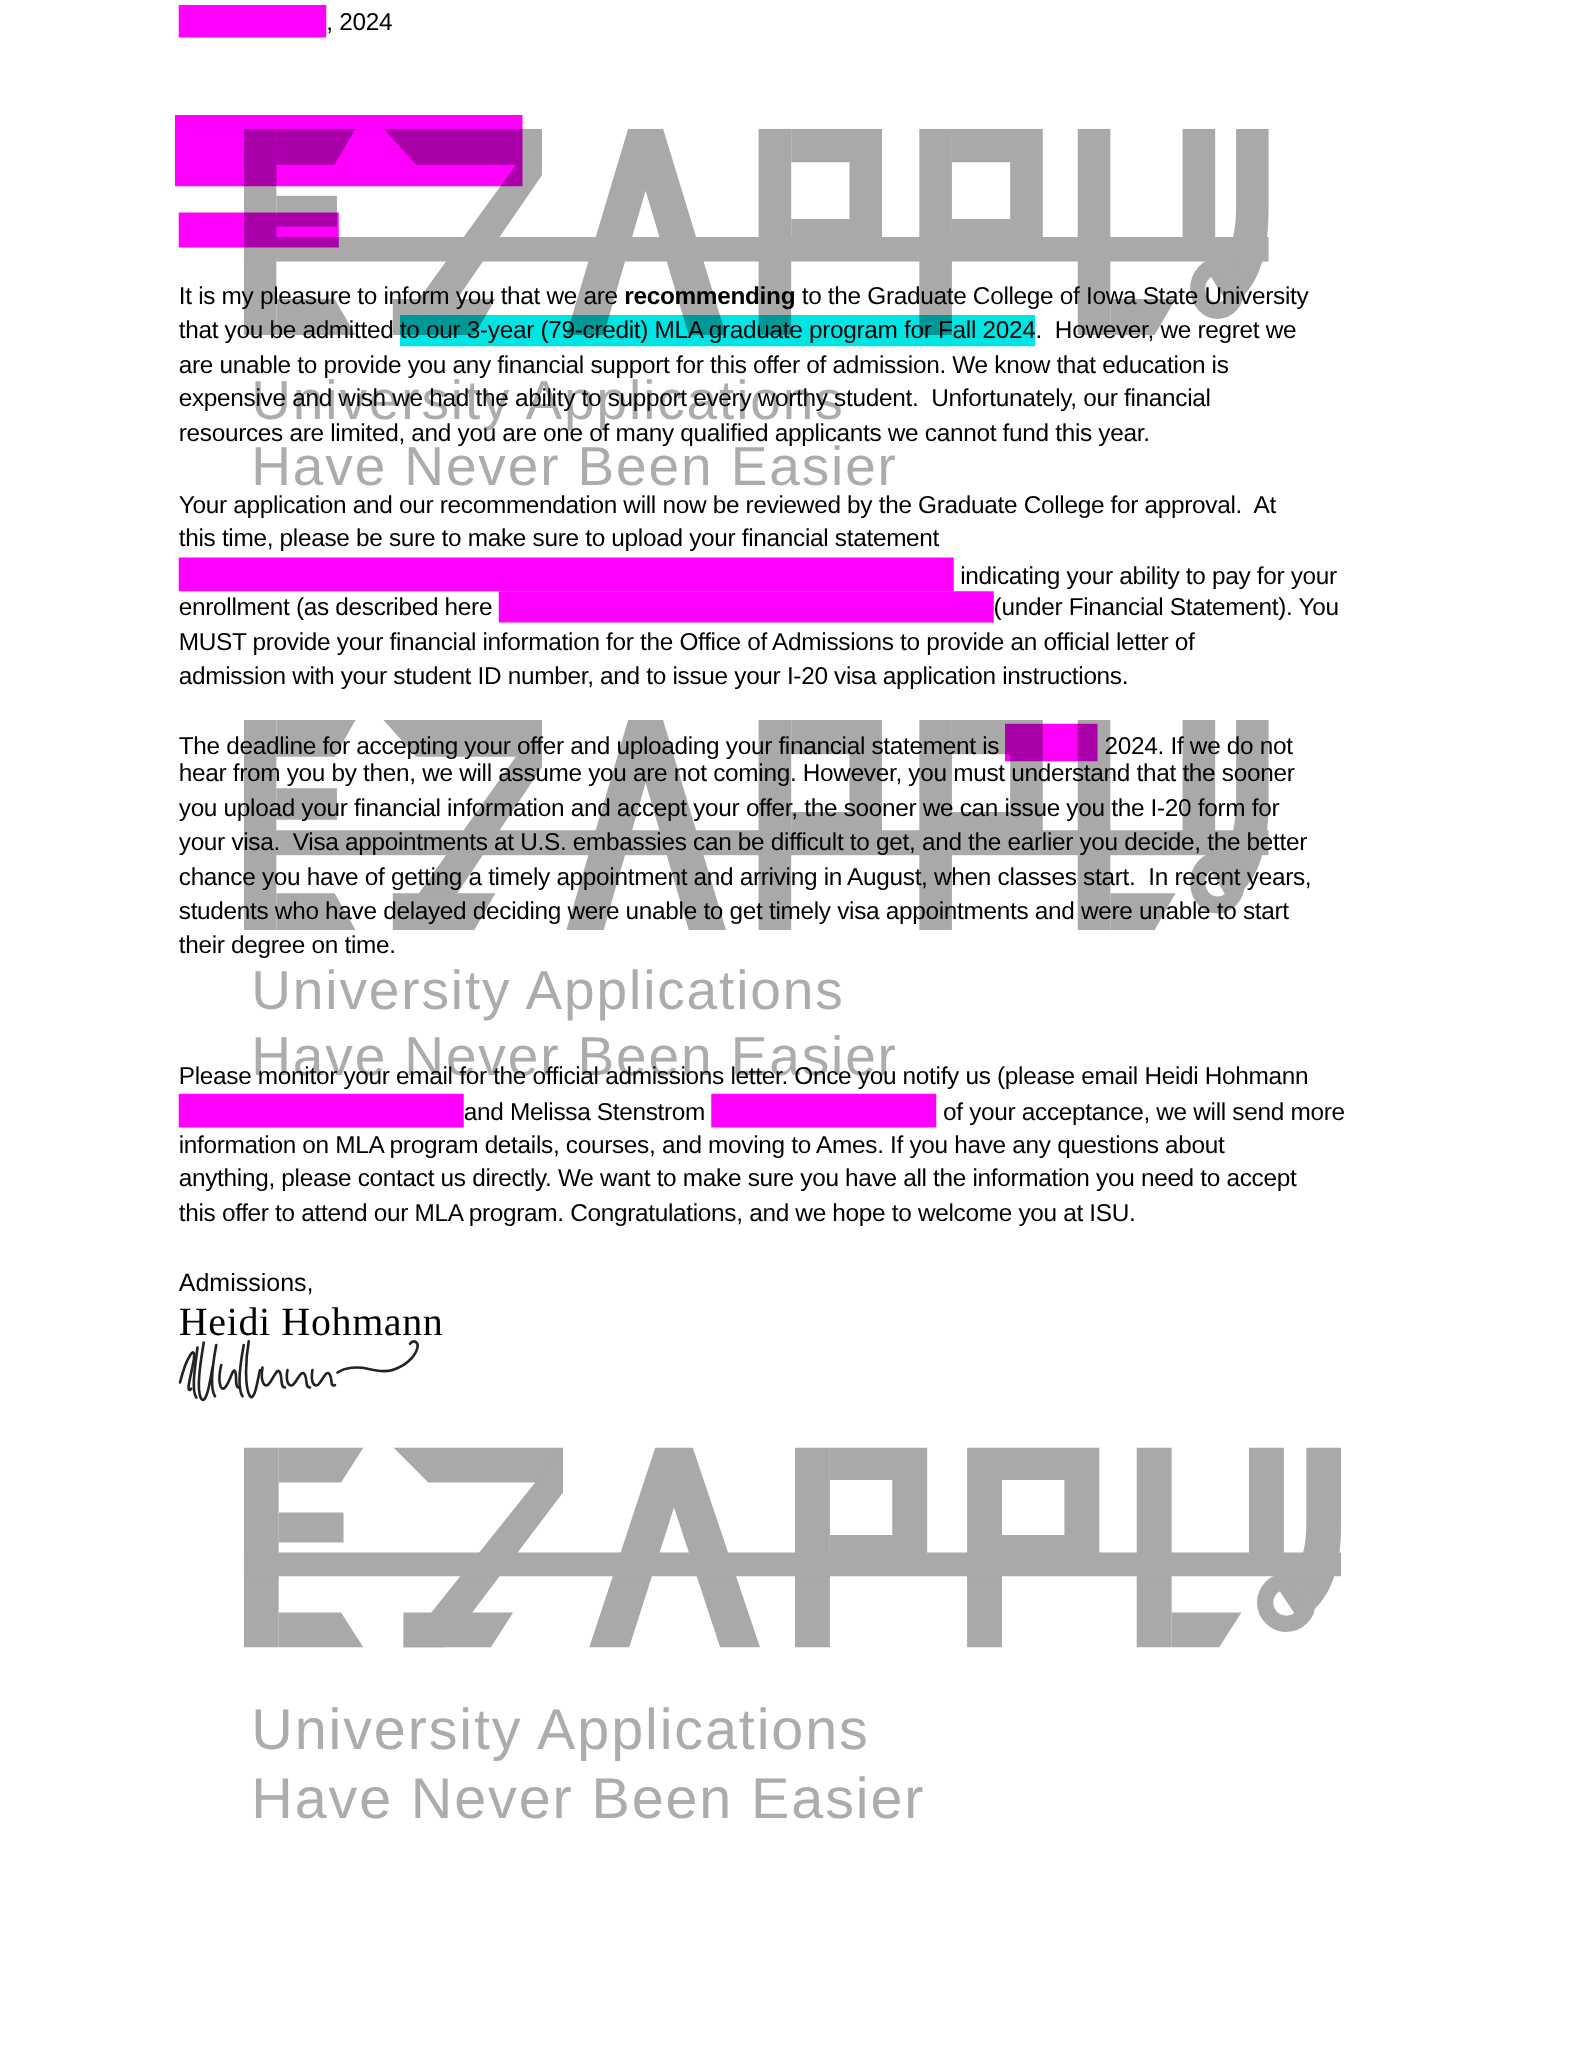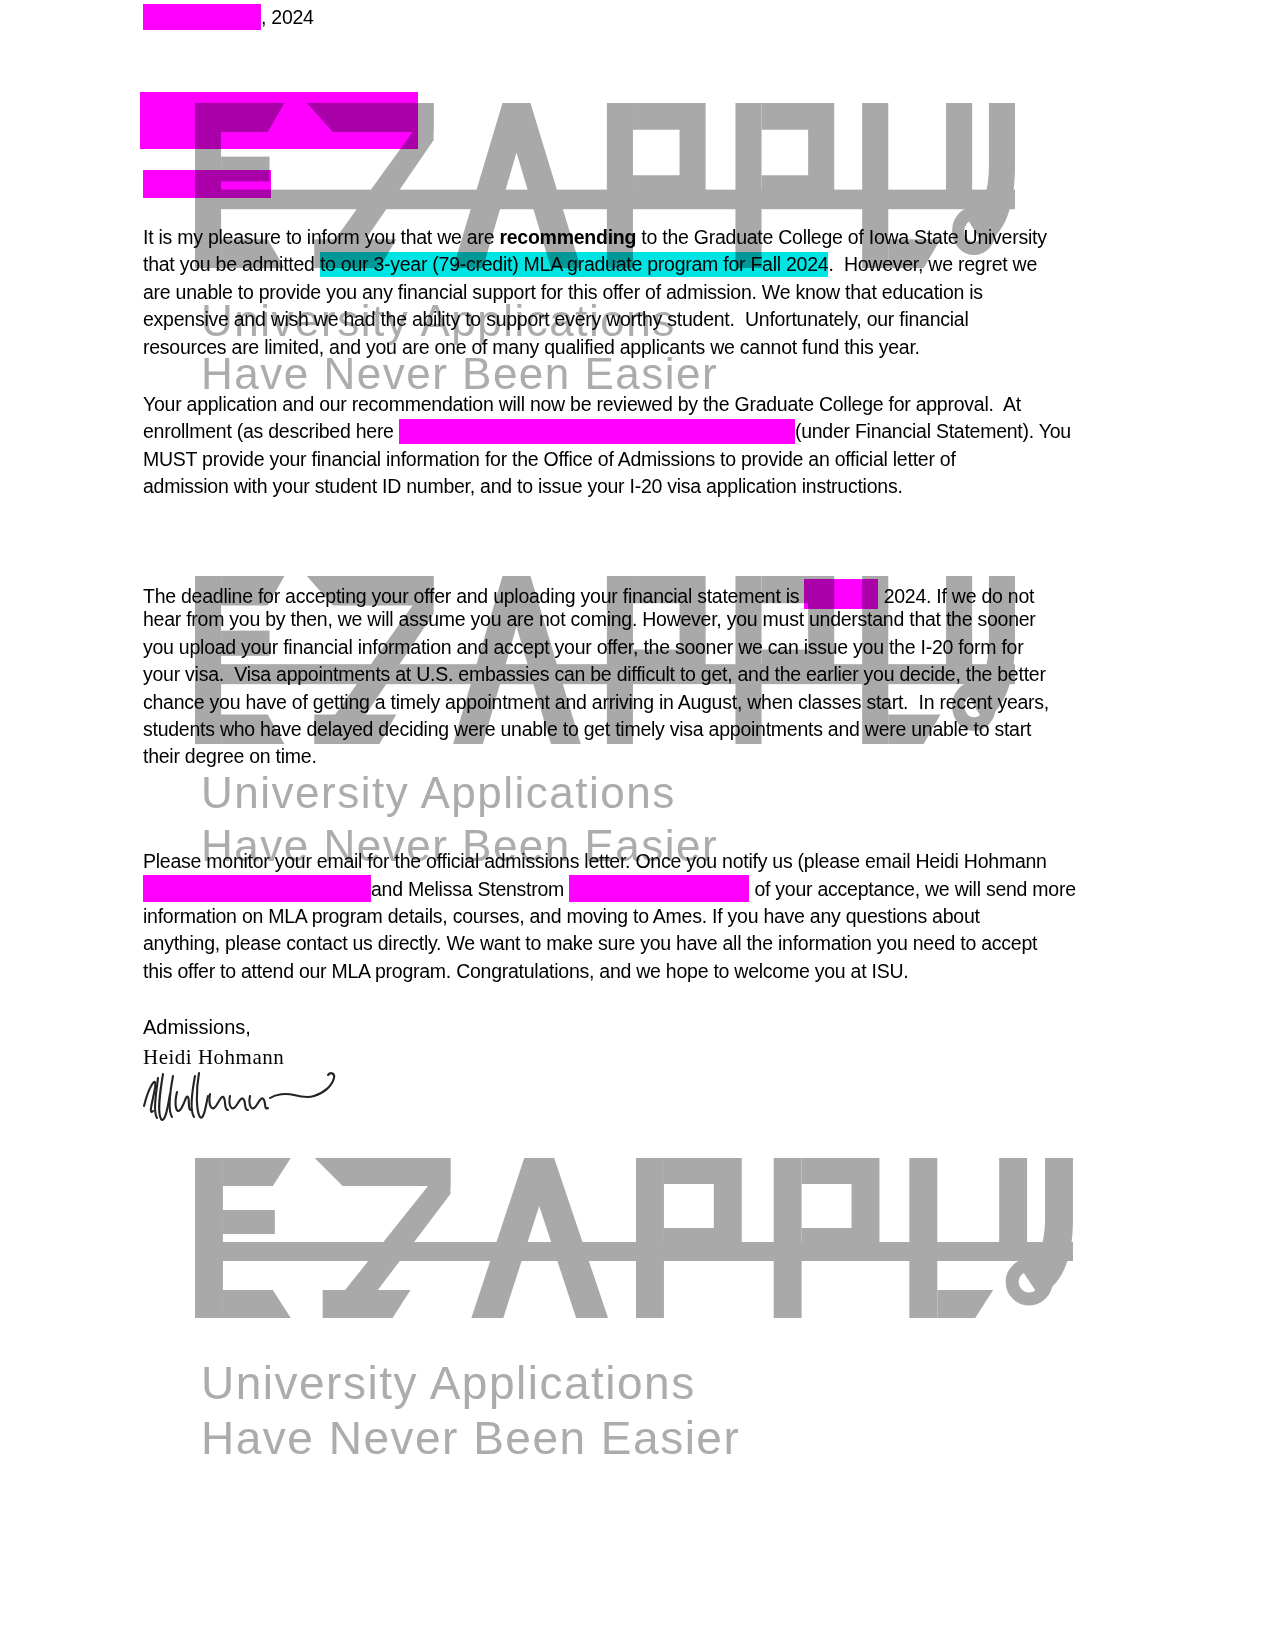--- a/index.html
+++ b/index.html
@@ -16,21 +16,21 @@
   }
   .content{position:absolute;inset:0;z-index:1;}
   .para{position:absolute;left:143px;width:1040px;font-size:19.5px;line-height:27.4px;letter-spacing:-0.25px;}
   .line{white-space:pre;height:27.4px;}
   .b{font-weight:bold;}
   .i{}
   .hl{background:var(--c-highlight);padding:1px 0 2px 0;}
   .redact-inline{display:inline-block;background:var(--c-redaction);vertical-align:-6px;}
   .redact-block{position:absolute;background:var(--c-redaction);}
   .closing{position:absolute;left:143px;top:1012px;font-size:20px;line-height:30px;}
-  .closing .name{font-family:"Liberation Serif",serif;font-size:21px;letter-spacing:0.5px;}
+  .closing .name{font-family:"Liberation Serif",serif;font-size:32px;letter-spacing:0.5px;}
   .signature{position:absolute;left:140px;top:1066px;}
   
   .wm{position:absolute;z-index:5;mix-blend-mode:multiply;pointer-events:none;}
   .wm-logo svg{display:block;width:100%;height:100%;}
   .wm-logo{overflow:visible;}
   .wm-sub{color:var(--c-wm-text);font-family:"Liberation Sans",sans-serif;letter-spacing:1.5px;margin-left:6px;}
   .wm1{left:195px;top:103px;width:820px;}
   .wm1 .wm-logo{width:820px;height:165px;}
   .wm1 .wm-sub{font-size:44px;line-height:53px;}
   .wm1 .wm-sub.first{margin-top:26px;}
@@ -55,20 +55,22 @@
       </div>
     <div class="para" style="top:224px">
         <div class="line"><span>It is my pleasure to inform you that we are </span><span class="b">recommending</span><span> to the Graduate College of Iowa State University</span></div>
         <div class="line"><span>that you be admitted </span><span class="hl">to our 3-year (79-credit) MLA graduate program for Fall 2024</span><span>.  However, </span><span class="i">we regret we</span></div>
         <div class="line"><span class="i">are unable to provide you any financial support for this offer of admission</span><span>. We know that education is</span></div>
         <div class="line"><span>expensive and wish we had the ability to support every worthy student.  Unfortunately, our financial</span></div>
         <div class="line"><span>resources are limited, and you are one of many qualified applicants we cannot fund this year.</span></div>
       </div>
     <div class="para" style="top:391px">
         <div class="line"><span>Your application and our recommendation will now be reviewed by the Graduate College for approval.  At</span></div>
+        <div class="line"><span>this time, please be sure to make sure to upload your financial statement</span></div>
+        <div class="line"><span class="redact-inline" style="width: 620px; height: 27px;"></span><span> indicating your ability to pay for your</span></div>
         <div class="line"><span>enrollment (as described here </span><span class="redact-inline" style="width: 396px; height: 25px;"></span><span>(under Financial Statement). You</span></div>
         <div class="line"><span>MUST provide your financial information for the Office of Admissions to provide an official letter of</span></div>
         <div class="line"><span>admission with your student ID number, and to issue your I-20 visa application instructions.</span></div>
       </div>
     <div class="para" style="top:579px">
         <div class="line"><span>The deadline for accepting your offer and uploading your financial statement is </span><span class="redact-inline" style="width: 74px; height: 30px;"></span><span> 2024. If we do not</span></div>
         <div class="line"><span>hear from you by then, we will assume you are not coming. However, you must understand that the sooner</span></div>
         <div class="line"><span>you upload your financial information and accept your offer, the sooner we can issue you the I-20 form for</span></div>
         <div class="line"><span>your visa.  Visa appointments at U.S. embassies can be difficult to get, and the earlier you decide, the better</span></div>
         <div class="line"><span>chance you have of getting a timely appointment and arriving in August, when classes start.  In recent years,</span></div>

